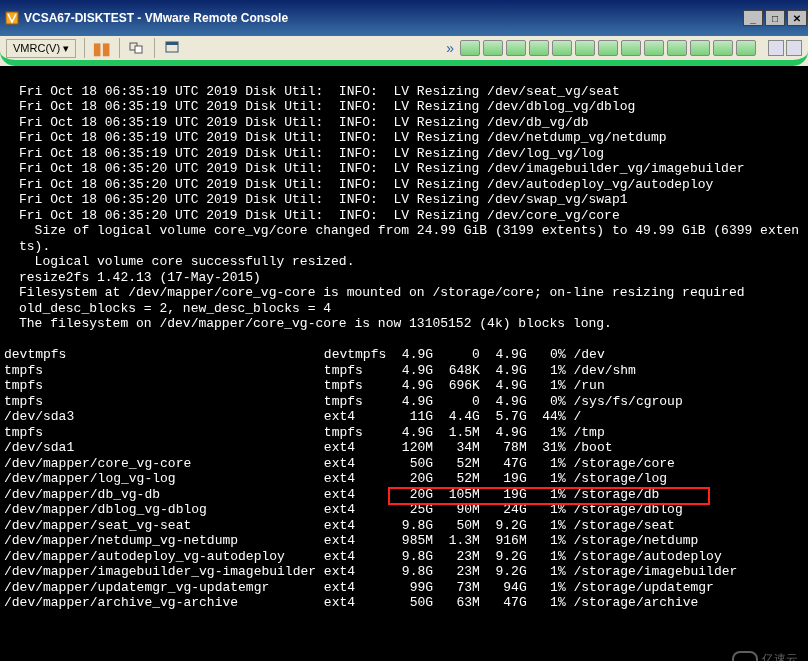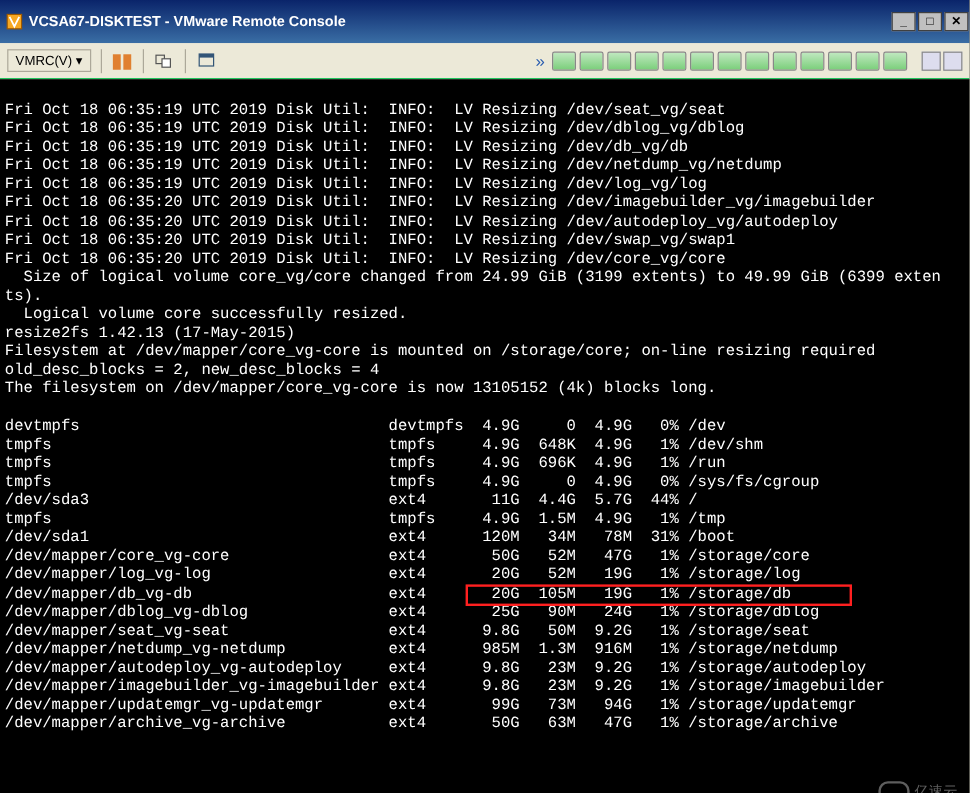--- a/index.html
+++ b/index.html
@@ -38,25 +38,26 @@
   display: flex;
   align-items: center;
   justify-content: center;
   font-size: 10px;
   color: #000;
   cursor: pointer;
 }
 .toolbar {
   height: 30px;
   background: #ece9d8;
-  border-bottom: 1px solid #22c55e;
+  border-bottom: 6px solid #22c55e;
   display: flex;
   align-items: center;
   padding: 0 6px;
   gap: 6px;
+  border-radius: 15px;
 }
 .toolbar .vmrc-btn {
   font-size: 11px;
   padding: 2px 6px;
   border: 1px solid #aca899;
   background: #ece9d8;
   cursor: pointer;
 }
 .toolbar .sep {
   width: 1px; height: 20px;
@@ -92,21 +93,21 @@
   background: #000;
   color: #fff;
   font-family: "Consolas", "Courier New", monospace;
   font-size: 13px;
   line-height: 15.5px;
   padding: 2px 4px;
   white-space: pre;
   position: relative;
   overflow: hidden;
 }
-.console .line { white-space: pre; }
+.console .line { white-space: pre; margin-left: 15px; }
 .console .prompt { color: #ff4444; }
 .console .cmd { color: #ffffff; }
 .df-row { white-space: pre; }
 .highlight-box {
   position: absolute;
   border: 2px solid #ff2020;
   left: 388px;
   top: 421px;
   width: 322px;
   height: 18px;

